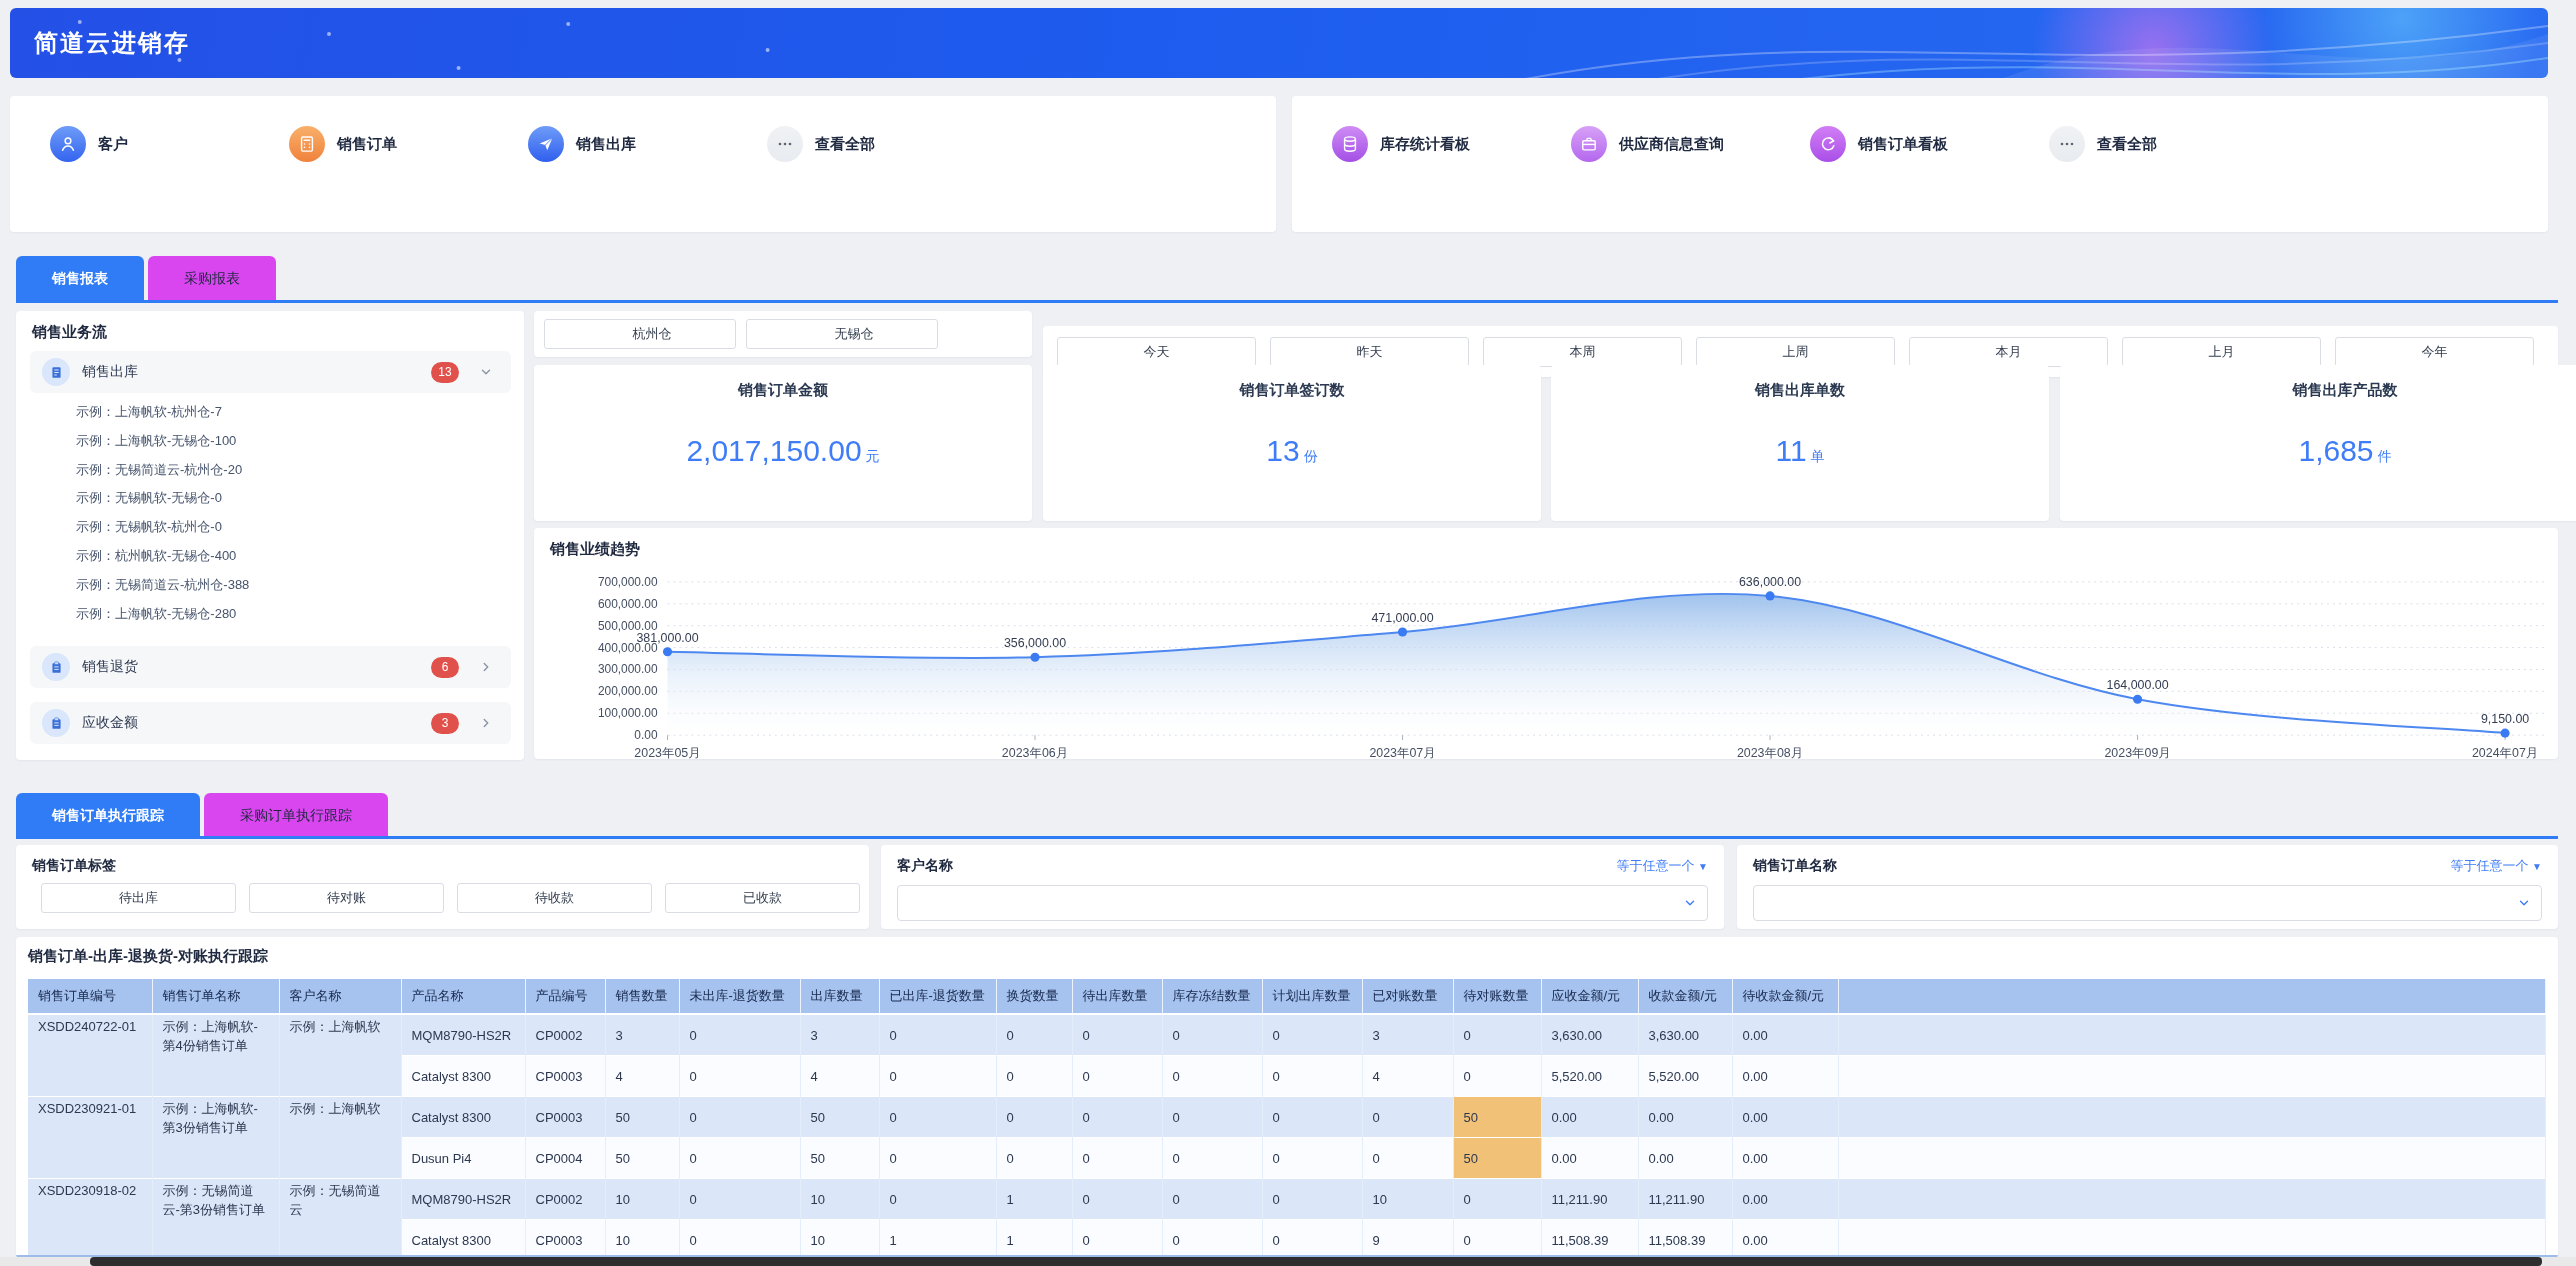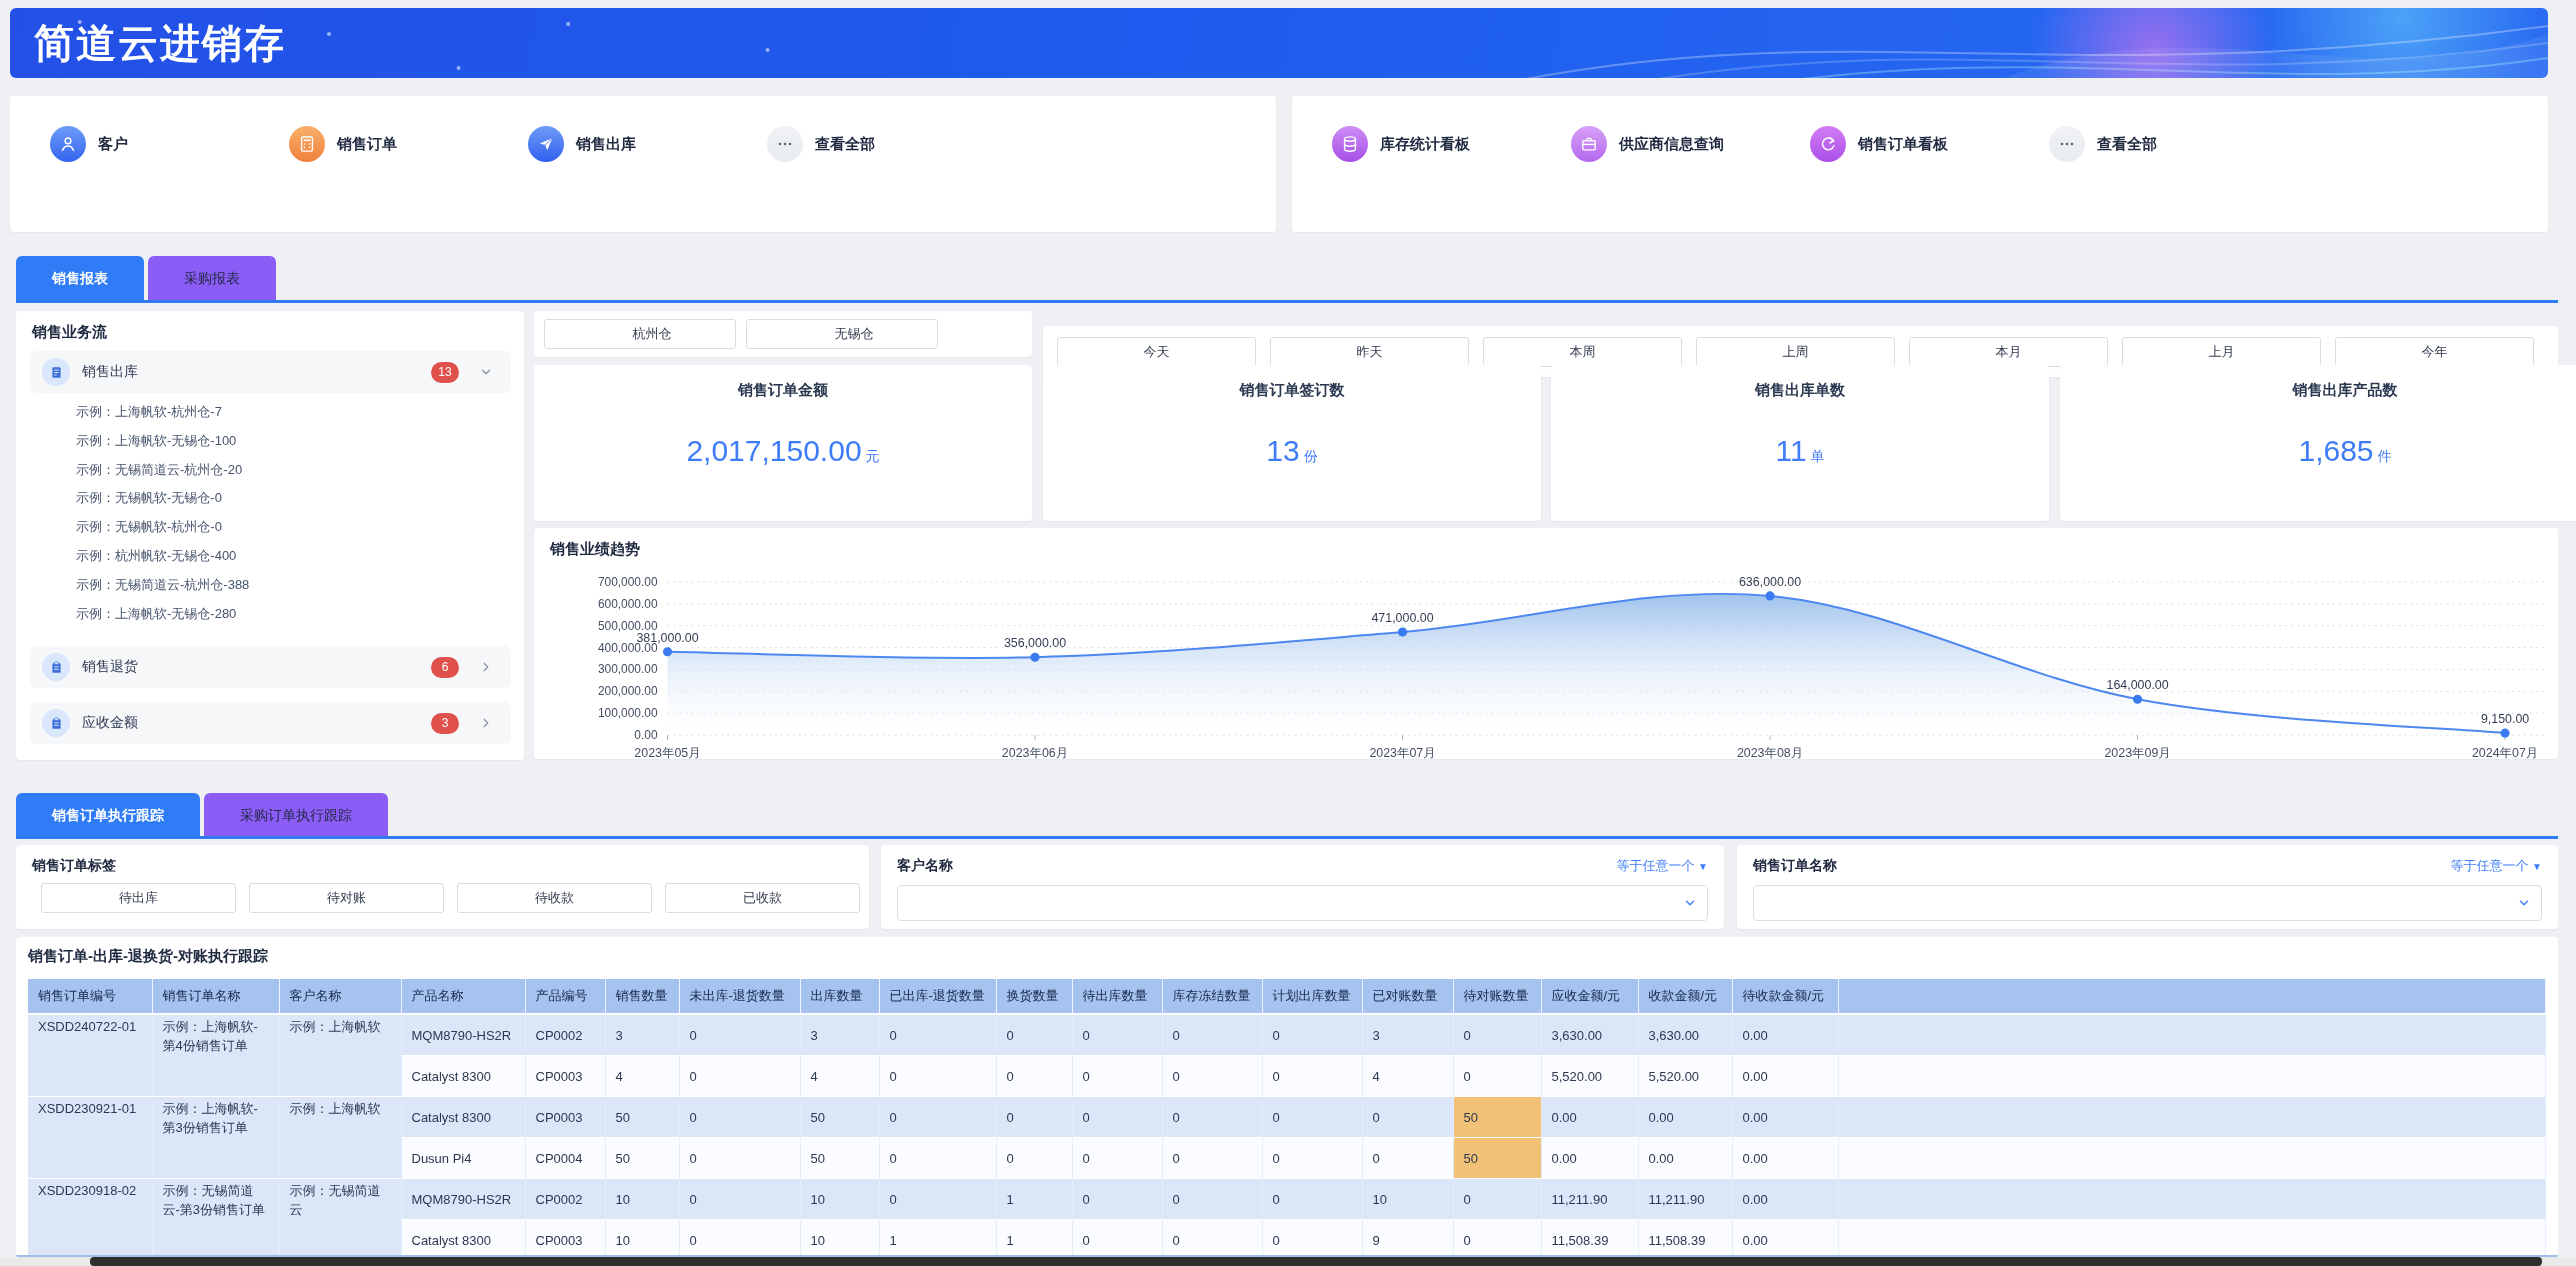--- a/index.html
+++ b/index.html
@@ -3,34 +3,34 @@
 <meta charset="utf-8">
 <style>
   html,body{margin:0;padding:0;}
   body{width:2576px;height:1266px;position:relative;overflow:hidden;background:#eef0f4;
        font-family:"Liberation Sans","DejaVu Sans",sans-serif;color:#2c3850;}
   .abs{position:absolute;}
   
   #banner{left:10px;top:8px;width:2538px;height:70px;border-radius:6px;overflow:hidden;
           background:linear-gradient(100deg,#2450e6 0%,#1d5cee 45%,#2a6cf2 100%);}
   #banner-title{position:absolute;left:24px;top:50%;transform:translateY(-50%);
-          color:#fff;font-size:40px;font-weight:700;letter-spacing:2px;}
+          color:#fff;font-size:24px;font-weight:700;letter-spacing:2px;}
   
   .card{background:#fff;border-radius:4px;box-shadow:0 1px 2px rgba(20,40,90,.05);}
   #qlLeft{left:10px;top:96px;width:1266px;height:136px;}
   #qlRight{left:1292px;top:96px;width:1256px;height:136px;}
   .ql-wrap{display:flex;align-items:center;height:96px;padding-left:40px;}
   .ql-item{display:flex;align-items:center;width:239px;cursor:pointer;}
   .ql-ico{width:36px;height:36px;border-radius:50%;display:flex;align-items:center;justify-content:center;flex:0 0 36px;}
   .ql-ico svg{width:20px;height:20px;}
   .ql-label{margin-left:12px;font-size:15px;font-weight:600;color:#1f2940;}
   
   .tabbar{display:flex;align-items:flex-end;}
   .tab{height:44px;line-height:44px;padding:0 36px;font-size:14px;border-radius:6px 6px 0 0;
-       background:#8b5cf6;color:#1f2940;cursor:pointer;margin-right:4px;white-space:nowrap;}
+       background:#d946ef;color:#1f2940;cursor:pointer;margin-right:4px;white-space:nowrap;}
   .tab.active{background:#2f7cf6;color:#fff;font-weight:600;}
   .underline{height:3px;background:#2f7cf6;}
   
   #flowCard{left:16px;top:311px;width:508px;height:449px;padding:0;}
   .panel-title{font-size:15px;font-weight:700;color:#1f2940;}
   #flowTitle{position:absolute;left:16px;top:12px;}
   .flow-group{position:absolute;left:14px;width:481px;height:42px;background:#f6f7f9;border-radius:6px;
        display:flex;align-items:center;cursor:pointer;}
   .flow-ico{width:28px;height:28px;border-radius:50%;background:#d9e6fb;margin-left:12px;
        display:flex;align-items:center;justify-content:center;}

